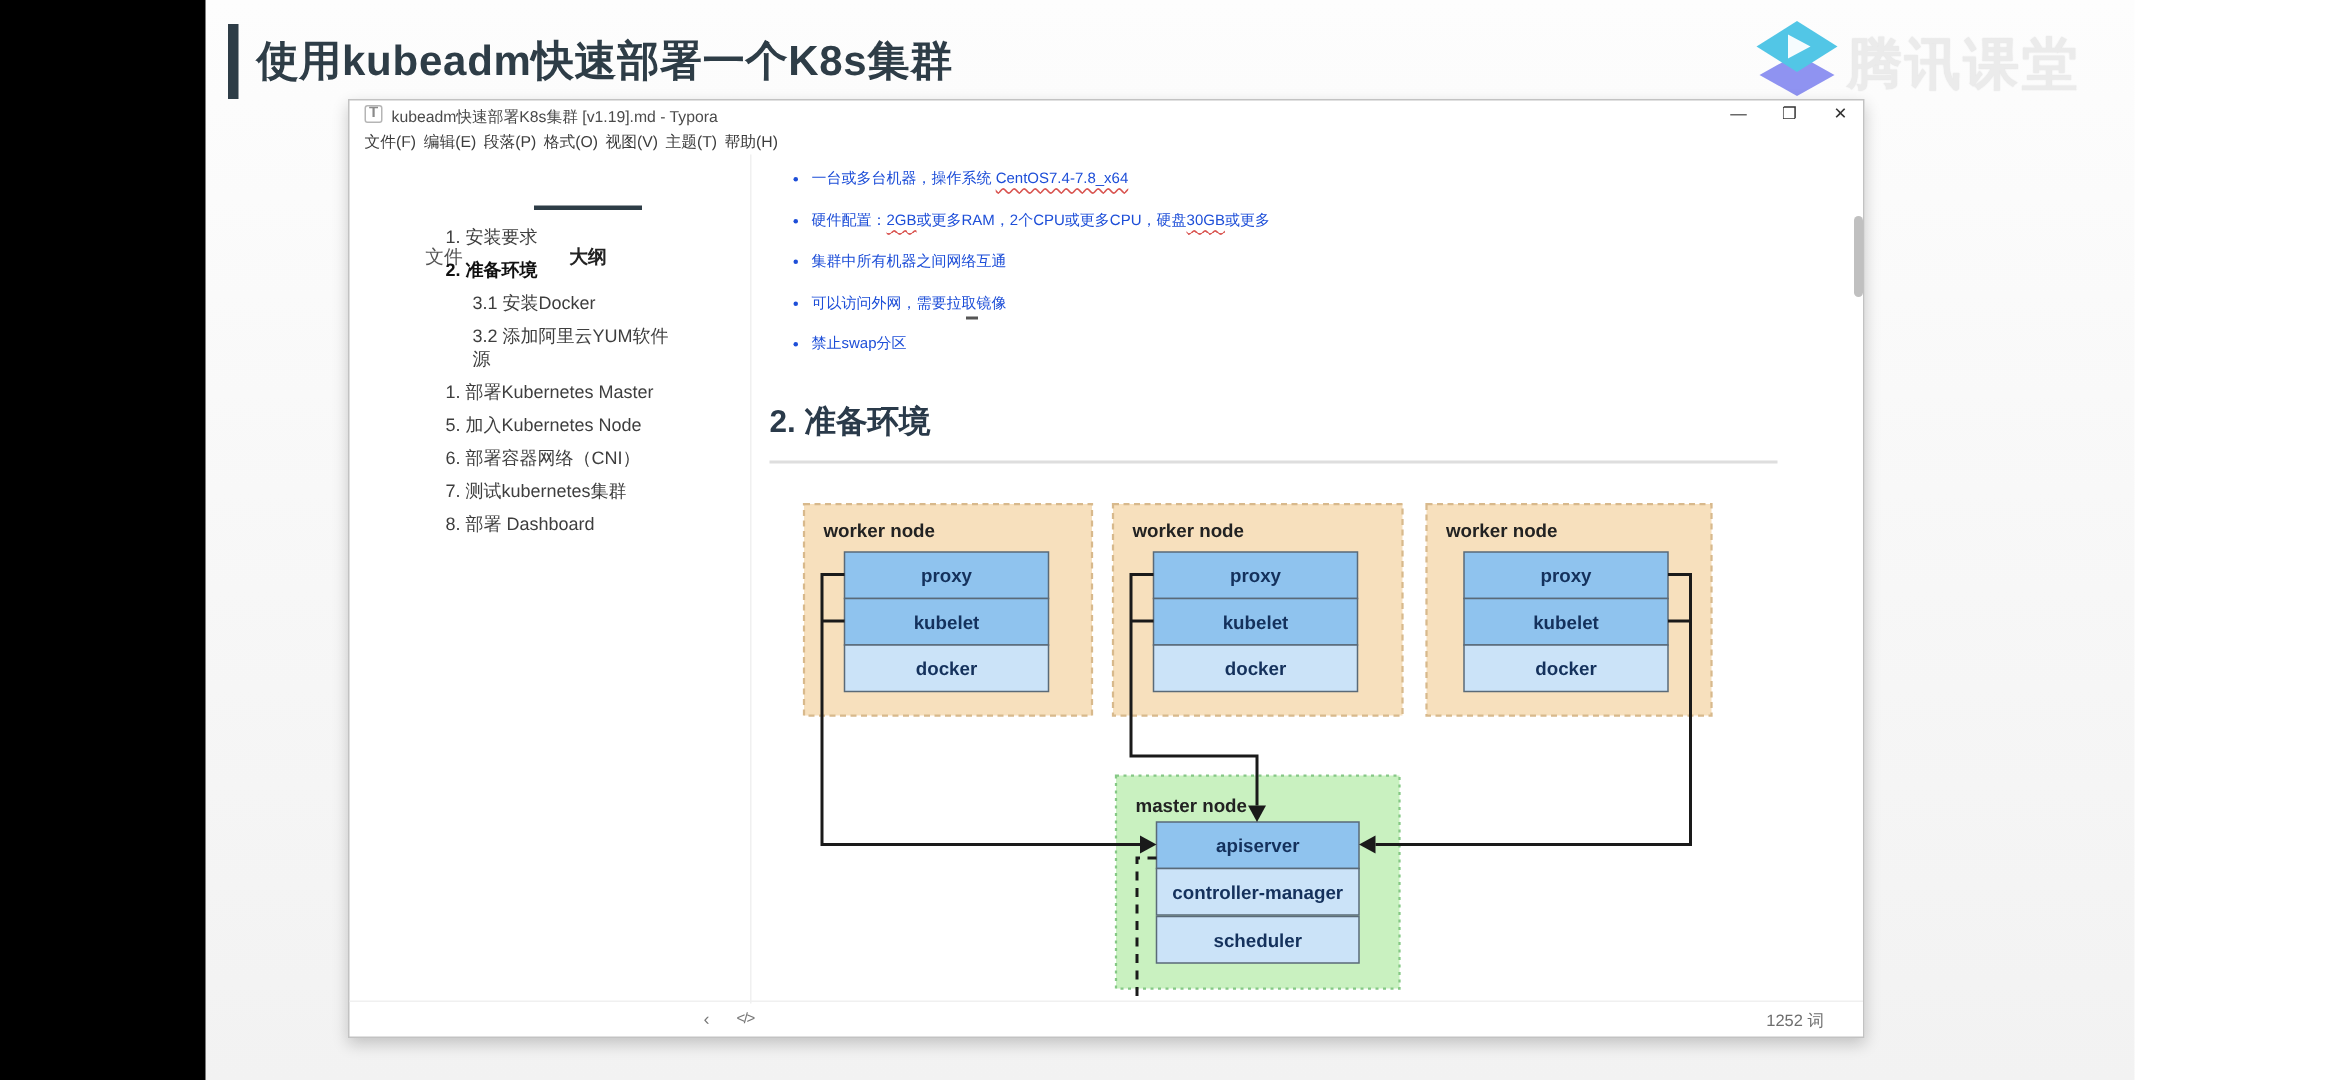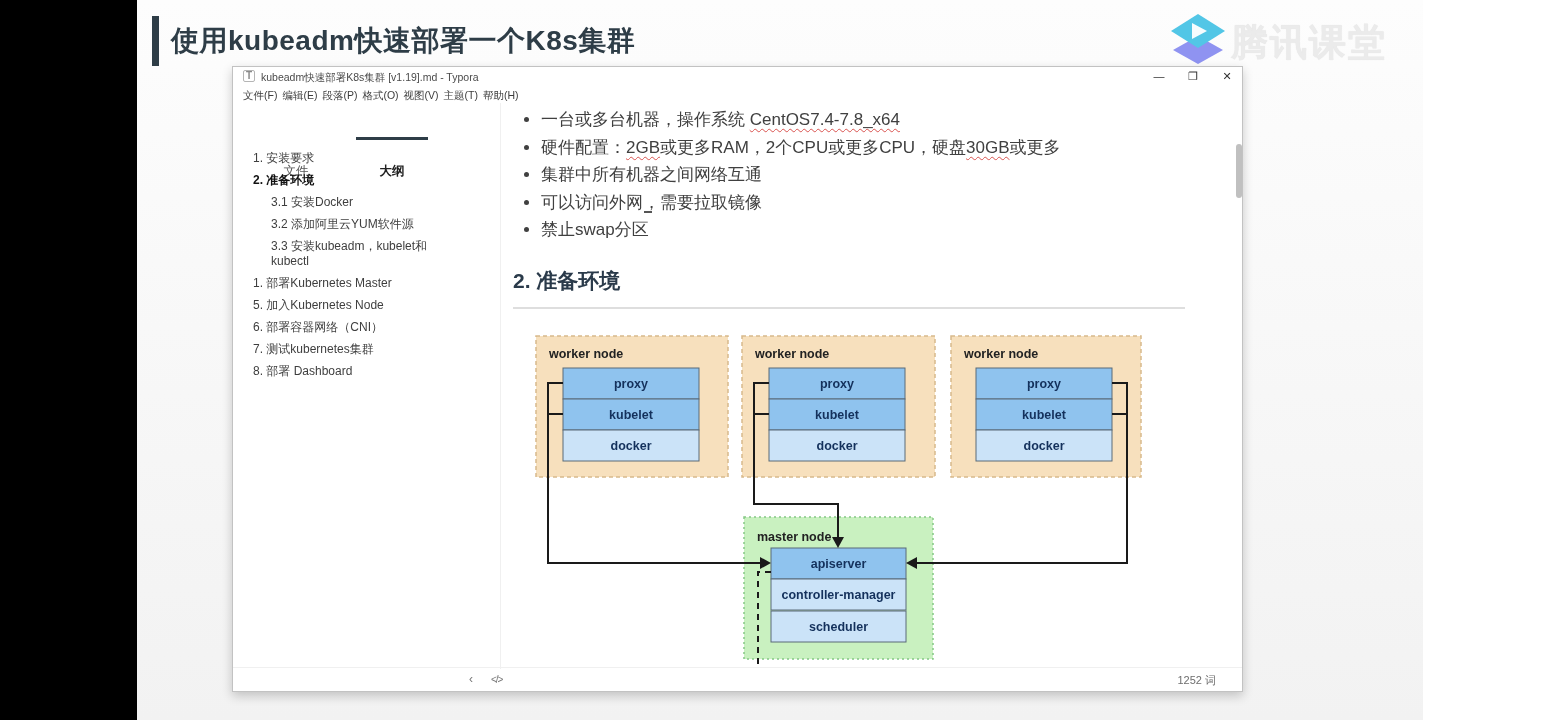--- a/index.html
+++ b/index.html
@@ -33,30 +33,30 @@
 
   .menubar { position:absolute; left:4px; top:20px; height:17px; display:flex; gap:1px; padding-left:4px; }
   .menu-item { font-size:10.5px; color:#3c3c3c; line-height:17px; padding:0 2px; }
 
   
   .sidebar { position:absolute; left:0; top:36px; width:268px; height:566px; border-right:1px solid #f0f0f0; }
   .tab { position:absolute; top:12px; font-size:12.5px; color:#555; width:60px; text-align:center;margin-top:48px; }
   .tab.files { left:33px; }
   .tab.outline { left:129px; font-weight:bold; color:#222; }
   .tab-underline { position:absolute; left:123px; top:34px; width:72px; height:3px; background:#2e3d47; }
-  .outline-list { position:absolute; left:0; top:48px; width:268px; }
+  .outline-list { position:absolute; left:0; top:48px; width:268px;padding-left:44px; }
   .o-item { font-size:12px; color:#3e3e3e; line-height:15px; margin-bottom:7px;
     padding-left:20px; padding-right:48px; }
   .o-item.lvl2 { padding-left:38px; }
   .o-item.active { font-weight:bold; color:#111; }
 
   
   .content { position:absolute; left:268px; top:36px; width:743px; height:566px; }
   .bullets { margin-top:8px; padding-left:40px; list-style:disc; }
-  .bullets li { font-size:17px; color:#404040; line-height:18.5px; margin-bottom:9px; }
+  .bullets li { font-size:10px; color:#1d4ed8; line-height:18.5px; margin-bottom:9px; }
   .sq { text-decoration:underline; text-decoration-style:wavy; text-decoration-color:#d9534f;
     text-decoration-thickness:1px; text-underline-offset:3px; }
   .dash-artifact { position:absolute; left:143px; top:108px; width:8px; height:2px; background:#555; }
   .section-heading { position:absolute; left:12px; top:164px; font-size:21px; font-weight:bold; color:#2a3a4a; }
   .heading-rule { position:absolute; left:12px; top:204px; width:672px; height:0; border-top:2px solid #dedede; }
   .diagram { position:absolute; left:30px; top:228px; }
 
   
   .statusbar { position:absolute; left:0; bottom:0; width:100%; height:24px; border-top:1px solid #f0f0f0; }
   .sb-icon { position:absolute; top:4px; font-size:12px; color:#777; }
@@ -109,21 +109,20 @@
 
       <div class="sidebar">
         <div class="tab files">文件</div>
         <div class="tab outline">大纲</div>
         <div class="tab-underline"></div>
         <div class="outline-list" id="outline-list">
             <div class="o-item">1. 安装要求</div>
             <div class="o-item active">2. 准备环境</div>
             <div class="o-item lvl2">3.1 安装Docker</div>
             <div class="o-item lvl2">3.2 添加阿里云YUM软件源</div>
-            <div class="o-item lvl2">3.3 安装kubeadm，kubelet和kubectl</div>
             <div class="o-item">1. 部署Kubernetes Master</div>
             <div class="o-item">5. 加入Kubernetes Node</div>
             <div class="o-item">6. 部署容器网络（CNI）</div>
             <div class="o-item">7. 测试kubernetes集群</div>
             <div class="o-item">8. 部署 Dashboard</div>
           </div>
       </div>
 
       <div class="content">
         <ul class="bullets" id="bullets">

